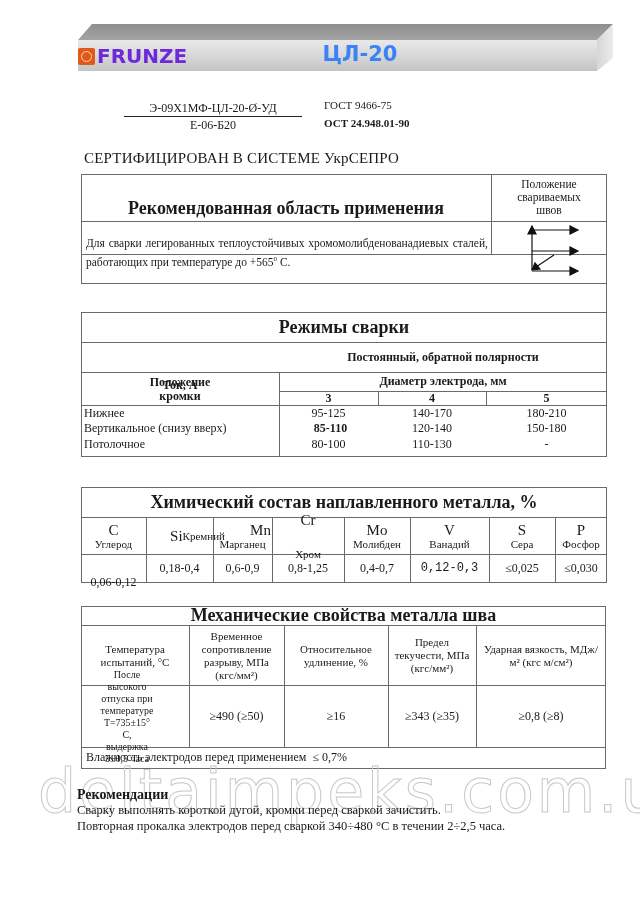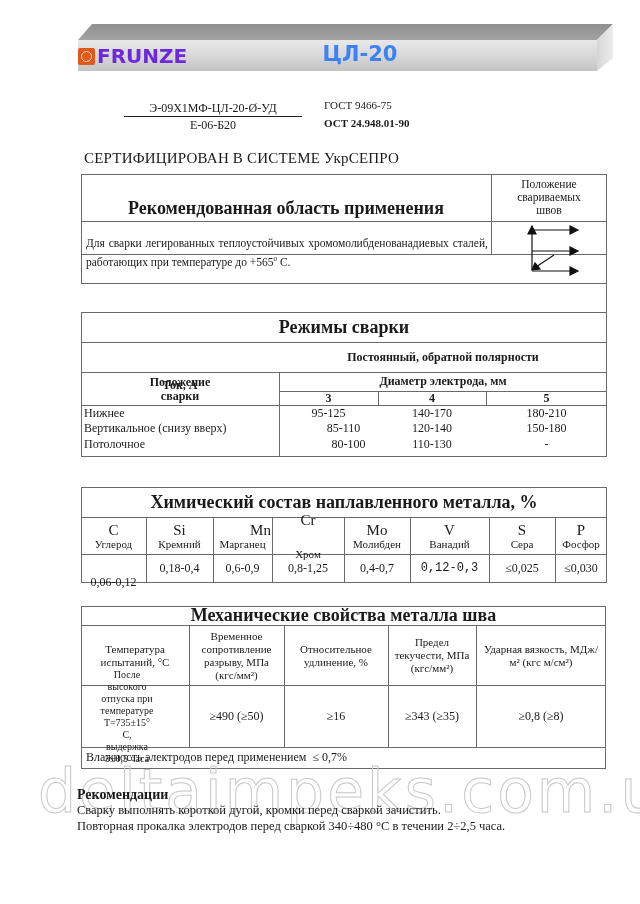--- a/index.html
+++ b/index.html
@@ -108,42 +108,42 @@
   <div class="hl" style="left:81px;top:405px;width:526px;"></div>
   <div class="vl" style="left:279px;top:372px;height:84px;"></div>
   <div class="vl" style="left:378px;top:391px;height:14px;"></div>
   <div class="vl" style="left:486px;top:391px;height:14px;"></div>
 
   <div class="c h-big" style="left:81px;top:312px;width:526px;height:30px;">Режимы сварки</div>
   <div class="c" style="left:81px;top:342px;width:198px;height:30px;font-size:12px;font-weight:bold;margin-top:28px;">Ток, А</div>
   <div class="c" style="left:279px;top:342px;width:328px;height:30px;font-size:12px;font-weight:bold;">Постоянный, обратной полярности</div>
   <div class="c" style="left:81px;top:372px;width:198px;height:33px;flex-direction:column;font-size:12px;font-weight:bold;line-height:14px;">
     <span>Положение</span>
-    <span>сварки</span>
+    <span>кромки</span>
   </div>
   <div class="c" style="left:279px;top:372px;width:328px;height:19px;font-size:12px;font-weight:bold;">Диаметр электрода, мм</div>
   <div class="c" style="left:279px;top:391px;width:99px;height:14px;font-size:12px;font-weight:bold;">3</div>
   <div class="c" style="left:378px;top:391px;width:108px;height:14px;font-size:12px;font-weight:bold;">4</div>
   <div class="c" style="left:486px;top:391px;width:121px;height:14px;font-size:12px;font-weight:bold;">5</div>
 
   <div>
     <div class="abs txt" style="left:84px;top:406px;">Нижнее</div>
     <div class="c txt" style="left:279px;top:406px;width:99px;height:14px;">95-125</div>
     <div class="c txt" style="left:378px;top:406px;width:108px;height:14px;">140-170</div>
     <div class="c txt" style="left:486px;top:406px;width:121px;height:14px;">180-210</div>
   </div>
   <div>
     <div class="abs txt" style="left:84px;top:421px;">Вертикальное (снизу вверх)</div>
-    <div class="c txt" style="left:294px;top:421px;width:99px;height:14px;">85-110</div>
+    <div class="c txt" style="left:281px;top:421px;width:99px;height:14px;font-weight:bold;">85-110</div>
     <div class="c txt" style="left:378px;top:421px;width:108px;height:14px;">120-140</div>
     <div class="c txt" style="left:486px;top:421px;width:121px;height:14px;">150-180</div>
   </div>
   <div>
     <div class="abs txt" style="left:84px;top:437px;">Потолочное</div>
-    <div class="c txt" style="left:279px;top:437px;width:99px;height:14px;margin-left:20px;">80-100</div>
+    <div class="c txt" style="left:279px;top:437px;width:99px;height:14px;">80-100</div>
     <div class="c txt" style="left:378px;top:437px;width:108px;height:14px;">110-130</div>
     <div class="c txt" style="left:486px;top:437px;width:121px;height:14px;">-</div>
   </div>
 </div>
 
 <div>
   <div class="b" style="left:81px;top:487px;width:526px;height:96px;"></div>
   <div class="hl" style="left:81px;top:517px;width:526px;"></div>
   <div class="hl" style="left:81px;top:554px;width:526px;"></div>
   <div class="vl" style="left:146px;top:517px;height:65px;"></div>
@@ -152,21 +152,21 @@
   <div class="vl" style="left:344px;top:517px;height:65px;"></div>
   <div class="vl" style="left:410px;top:517px;height:65px;"></div>
   <div class="vl" style="left:489px;top:517px;height:65px;"></div>
   <div class="vl" style="left:555px;top:517px;height:65px;"></div>
   <div class="c h-big" style="left:81px;top:487px;width:526px;height:30px;">Химический состав наплавленного металла, %</div>
 
   <div class="c" style="left:81px;top:517px;width:65px;height:37px;flex-direction:column;">
     <span style="font-size:15px;line-height:16px;">C</span>
     <span style="font-size:11px;">Углерод</span>
   </div>
-  <div class="c" style="left:146px;top:517px;width:67px;height:37px;flex-direction:column;">
+  <div class="c" style="left:164px;top:517px;width:67px;height:37px;flex-direction:row;">
     <span style="font-size:15px;line-height:16px;">Si</span>
     <span style="font-size:11px;">Кремний</span>
   </div>
   <div class="c" style="left:213px;top:517px;width:59px;height:37px;flex-direction:column;">
     <span style="font-size:15px;line-height:16px;margin-left:36px;">Mn</span>
     <span style="font-size:11px;">Марганец</span>
   </div>
   <div class="c" style="left:272px;top:517px;width:72px;height:37px;flex-direction:column;">
     <span style="font-size:15px;line-height:16px;">Cr</span>
     <span style="font-size:11px;margin-top:20px;">Хром</span>

